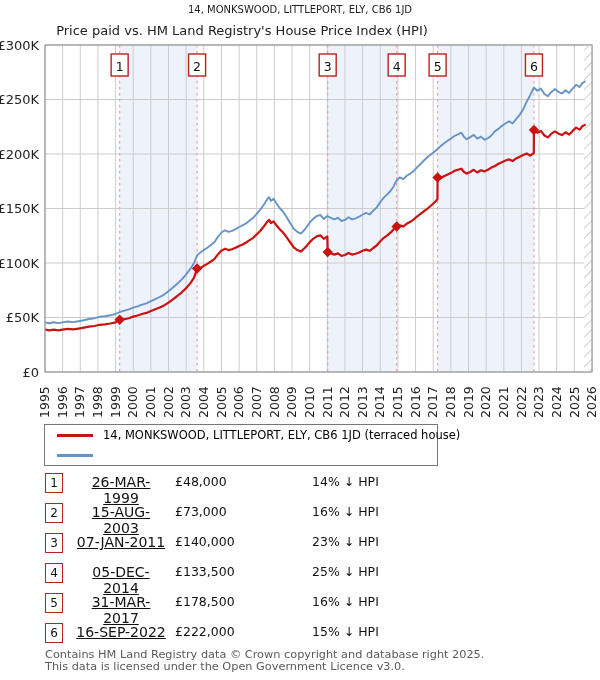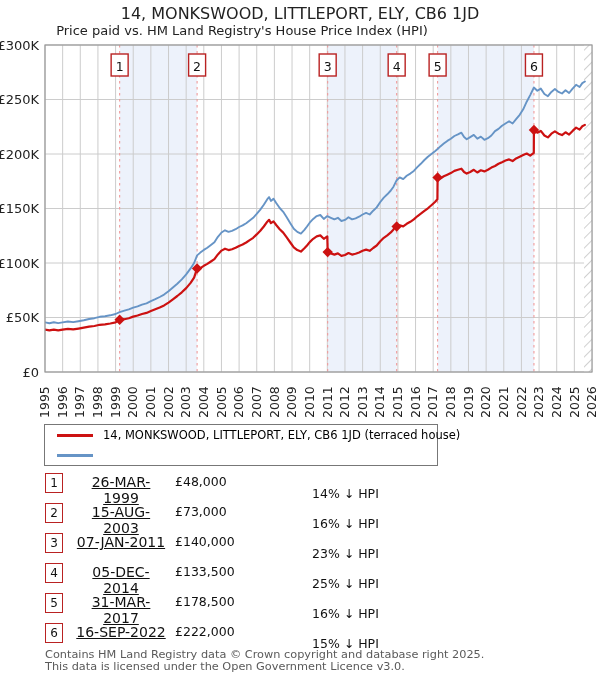--- a/index.html
+++ b/index.html
@@ -1,38 +1,38 @@
 <!DOCTYPE html>
 <html><head>
 <meta charset="utf-8">
 <style>
   html,body{margin:0;padding:0;background:#fff;}
   .page{position:relative;width:600px;height:680px;background:#ffffff;
         font-family:"DejaVu Sans","Liberation Sans",sans-serif;overflow:hidden;}
   .title{position:absolute;top:4px;left:0;width:600px;text-align:center;
-         font-size:16px;color:#222;}
+         font-size:10px;color:#222;}
   .subtitle{position:absolute;top:23px;left:0;width:484px;text-align:center;
          font-size:13px;color:#222;}
   #chart-svg{position:absolute;top:0;left:0;}
   #chart-svg text{font-family:"DejaVu Sans","Liberation Sans",sans-serif;}
   .legend{position:absolute;left:44px;top:424px;width:394px;height:42px;
           border:1px solid #777;background:#fff;box-sizing:border-box;}
   .legend-row{position:relative;height:20px;text-align:right;}
   .swatch{position:absolute;left:12px;top:9px;width:36px;height:3px;display:block;}
   .legend-label{position:absolute;left:58px;top:3px;font-size:11.5px;color:#000;white-space:nowrap;}
   .sales-table{position:absolute;left:45px;top:473px;width:520px;}
   .trow{position:relative;height:20px;margin-bottom:10px;}
   .tnum{position:absolute;left:0;top:0;width:16px;height:18px;border:1.5px solid #b92222;
         background:#fff;color:#111;font-size:12px;line-height:18px;text-align:center;}
   .tdate{position:absolute;left:30px;top:1px;width:92px;text-align:center;
          font-size:14px;color:#111;text-decoration:underline;}
   .tprice{position:absolute;left:130px;top:1px;width:92px;text-align:left;
          font-size:12.5px;color:#111;}
   .tdelta{position:absolute;left:267px;top:1px;width:180px;text-align:left;
-         font-size:12.5px;color:#111;margin-top:12px;}
+         font-size:12.5px;color:#111;}
   .footer{position:absolute;left:45px;top:649px;width:540px;font-size:11.3px;
           color:#5a5a5a;line-height:12px;}
 </style>
 </head>
 <body>
 
 <div class="page">
 
   <div class="title">14, MONKSWOOD, LITTLEPORT, ELY, CB6 1JD</div>
   <div class="subtitle">Price paid vs. HM Land Registry's House Price Index (HPI)</div>

